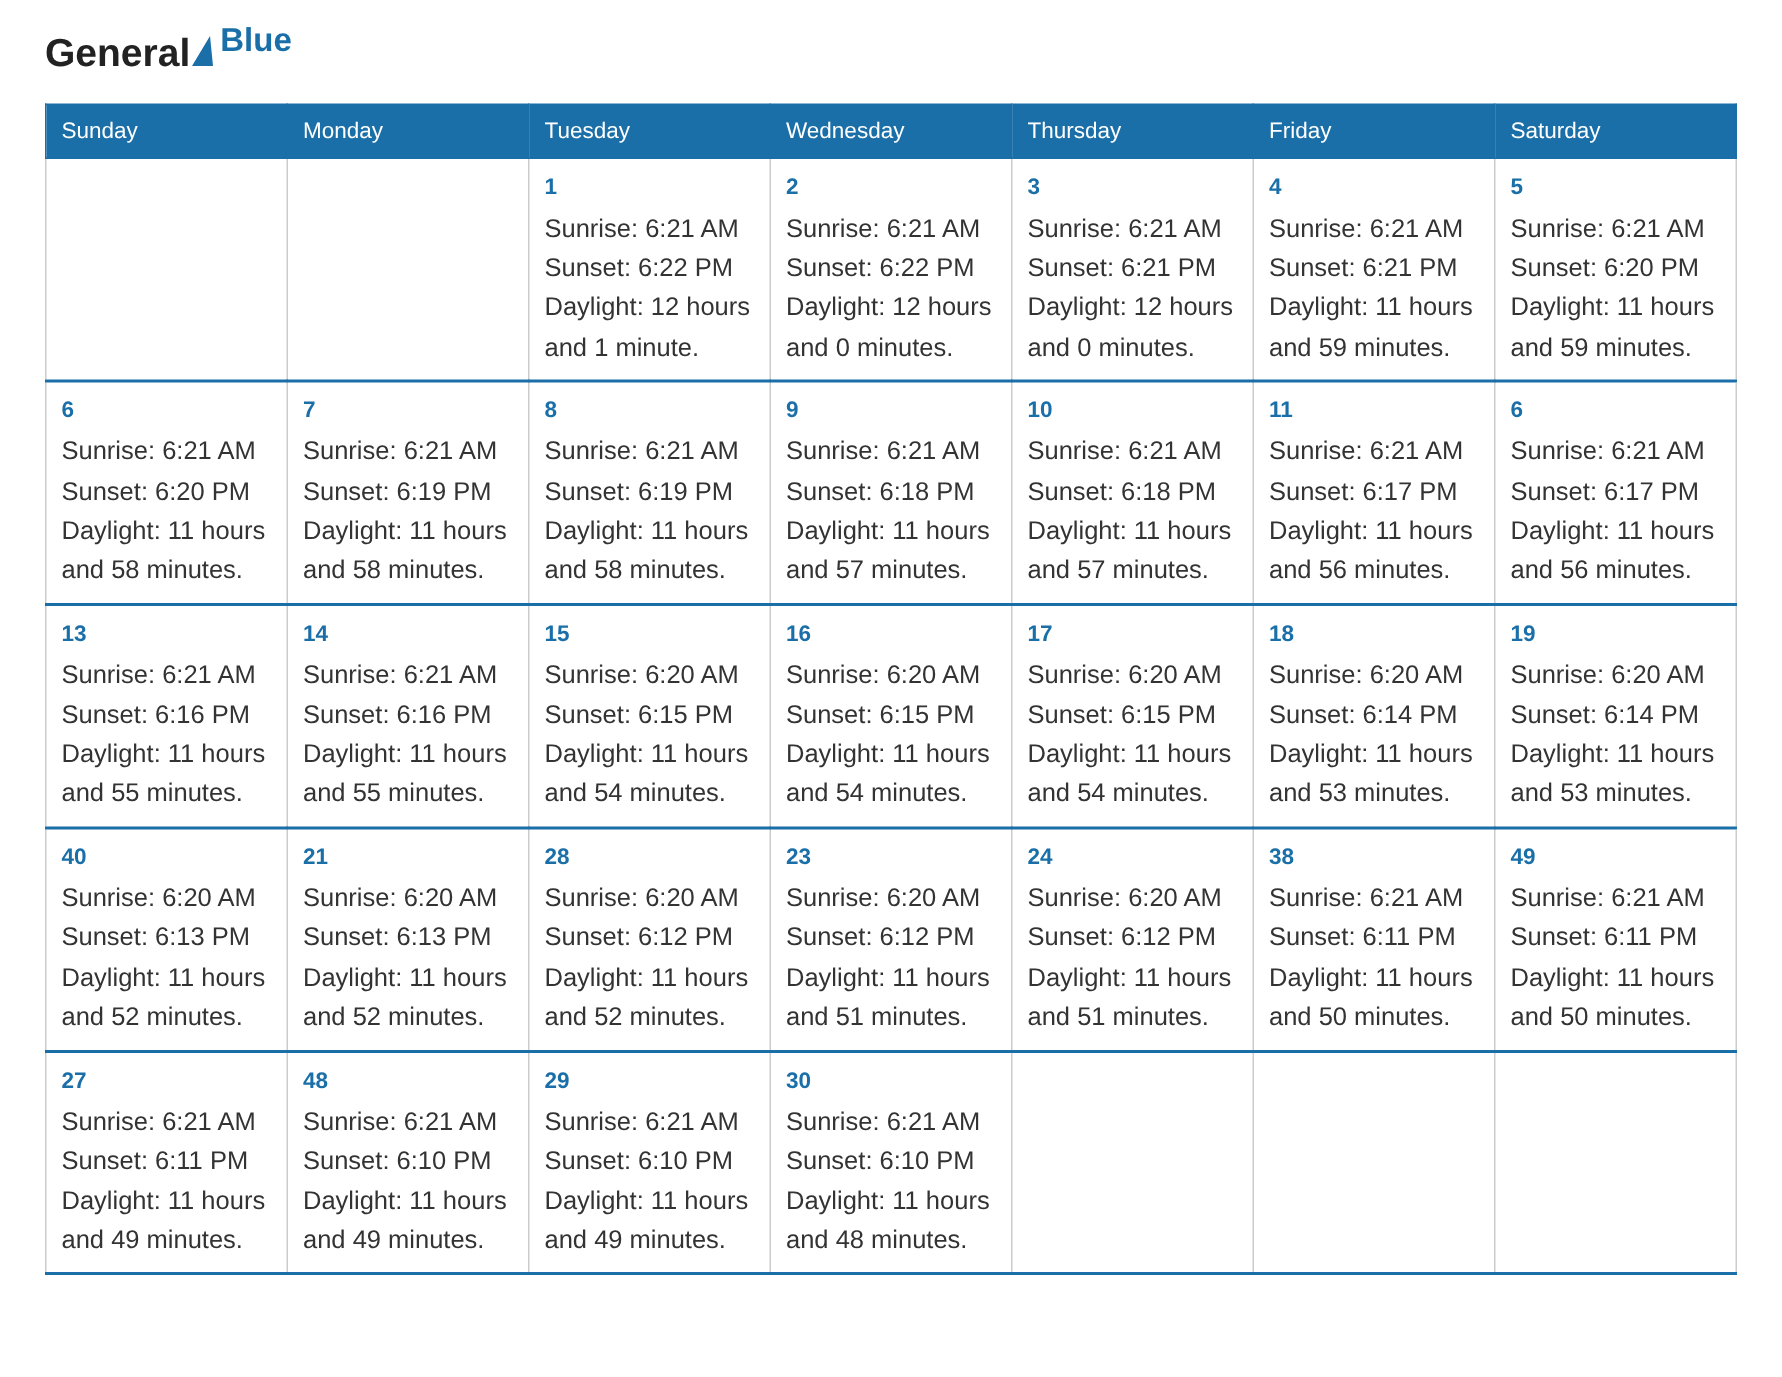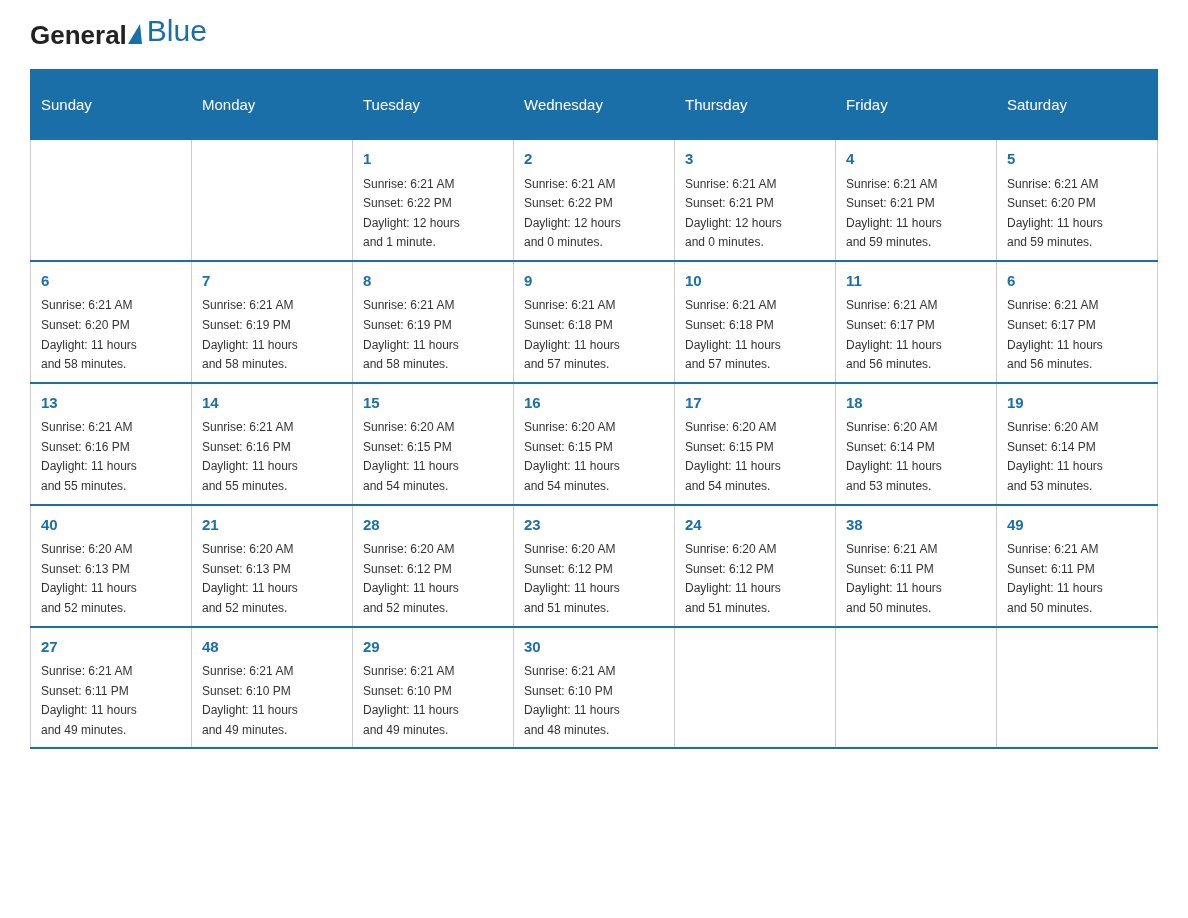--- a/index.html
+++ b/index.html
@@ -22,21 +22,21 @@
       align-items: flex-start;
     }
     .title-block { text-align: right; }
     .title-block h1 { font-size: 52px; font-weight: normal; color: #222; }
     .title-block h2 { font-size: 22px; font-weight: normal; color: #555; margin-top: 4px; }
 
     .calendar { width: 100%; border-collapse: collapse; }
     .calendar thead tr th {
       background: #1a6fa8;
       color: #fff;
-      padding: 26px 10px;
+      padding: 9px 10px;
       text-align: left;
       font-size: 15px;
       font-weight: normal;
       border: 1px solid #1a6fa8;
     }
     .calendar tbody tr td {
       vertical-align: top;
       padding: 8px 10px;
       border: 1px solid #ccc;
       width: 14.28%;
@@ -47,37 +47,37 @@
     }
     .calendar tbody tr td .day-num {
       font-size: 15px;
       font-weight: bold;
       color: #1a6fa8;
       display: block;
       margin-bottom: 3px;
     }
     .calendar tbody tr td .day-info {
       color: #333;
-      font-size: 12px;
+      font-size: 17px;
       line-height: 1.55;
     }
     .calendar tbody tr td.empty { background: #fff; }
     .calendar tbody tr { border-bottom: 2px solid #1a6fa8; }
   </style>
 </head>
 <body>
 
 <div class="header">
   <div class="logo">
   <div style="display:flex;align-items:center;">
     <span style="font-size:26px;font-weight:bold;color:#222;">General</span>
     <span style="display:inline-block;width:0;height:0;border-left:12px solid transparent;border-right:2px solid transparent;border-bottom:20px solid #1a6fa8;margin:0 1px;vertical-align:middle;margin-top:-4px;"></span>
   </div>
   <div style="margin-top:-6px;">
-    <span style="font-size:30px;font-weight:normal;color:#1a6fa8;margin-left:4px;">Blue</span>
+    <span style="font-size:22px;font-weight:bold;color:#1a6fa8;margin-left:4px;">Blue</span>
   </div>
 </div>
   <div class="title-block">
     <h1></h1>
     <h2></h2>
   </div>
 </div>
 
 <table class="calendar">
   <thead>

